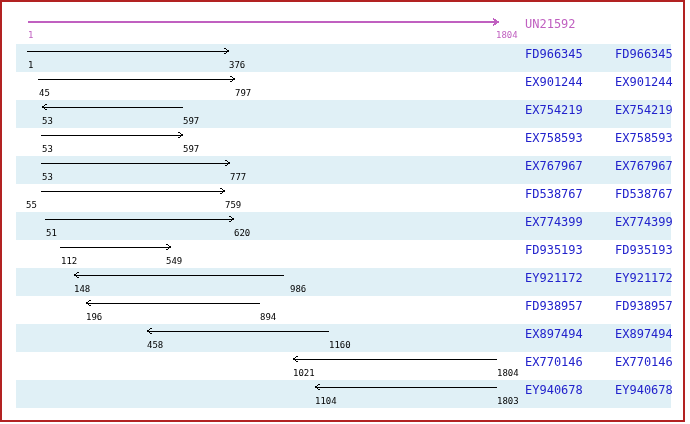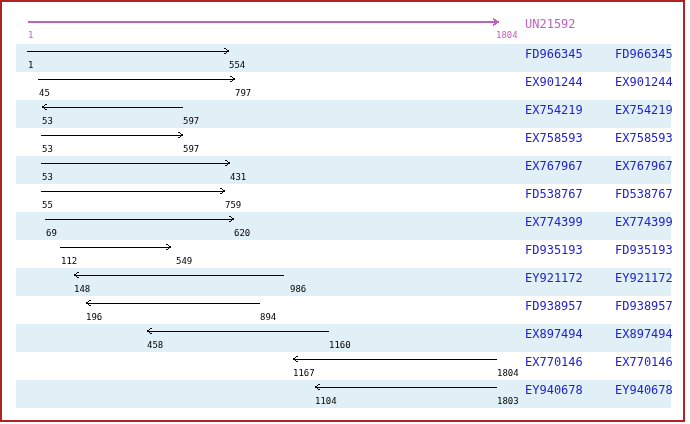--- a/index.html
+++ b/index.html
@@ -63,21 +63,21 @@
         <div class="band"></div>
         <span class="arrow" style="left:25px">
           <svg width="203" height="10">
             <g fill="none" stroke="#000000" stroke-width="1" shape-rendering="crispEdges">
               <line x1="0" y1="5" x2="202" y2="5"></line>
               <path d="M 197,2 L 202,5 L 197,8"></path>
             </g>
           </svg>
         </span>
         <span class="num" style="left:26px">1</span>
-        <span class="num" style="left:227px">554</span>
+        <span class="num" style="left:227px">376</span>
         <a class="acc" style="left:523px">FD966345</a>
         <a class="acc" style="left:613px">FD966345</a>
       </div>
       <div class="row" style="top: 28px;">
         <span class="arrow" style="left:36px">
           <svg width="198" height="10">
             <g fill="none" stroke="#000000" stroke-width="1" shape-rendering="crispEdges">
               <line x1="0" y1="5" x2="197" y2="5"></line>
               <path d="M 192,2 L 197,5 L 192,8"></path>
             </g>
@@ -121,64 +121,64 @@
         <div class="band"></div>
         <span class="arrow" style="left:39px">
           <svg width="190" height="10">
             <g fill="none" stroke="#000000" stroke-width="1" shape-rendering="crispEdges">
               <line x1="0" y1="5" x2="189" y2="5"></line>
               <path d="M 184,2 L 189,5 L 184,8"></path>
             </g>
           </svg>
         </span>
         <span class="num" style="left:40px">53</span>
-        <span class="num" style="left:228px">431</span>
+        <span class="num" style="left:228px">777</span>
         <a class="acc" style="left:523px">EX767967</a>
         <a class="acc" style="left:613px">EX767967</a>
       </div>
       <div class="row" style="top: 140px;">
         <span class="arrow" style="left:39px">
           <svg width="185" height="10">
             <g fill="none" stroke="#000000" stroke-width="1" shape-rendering="crispEdges">
               <line x1="0" y1="5" x2="184" y2="5"></line>
               <path d="M 179,2 L 184,5 L 179,8"></path>
             </g>
           </svg>
         </span>
-        <span class="num" style="left:40px">55</span>
+        <span class="num" style="left:24px">55</span>
         <span class="num" style="left:223px">759</span>
         <a class="acc" style="left:523px">FD538767</a>
         <a class="acc" style="left:613px">FD538767</a>
       </div>
       <div class="row striped" style="top: 168px;">
         <div class="band"></div>
         <span class="arrow" style="left:43px">
           <svg width="190" height="10">
             <g fill="none" stroke="#000000" stroke-width="1" shape-rendering="crispEdges">
               <line x1="0" y1="5" x2="189" y2="5"></line>
               <path d="M 184,2 L 189,5 L 184,8"></path>
             </g>
           </svg>
         </span>
-        <span class="num" style="left:44px">69</span>
+        <span class="num" style="left:44px">51</span>
         <span class="num" style="left:232px">620</span>
         <a class="acc" style="left:523px">EX774399</a>
         <a class="acc" style="left:613px">EX774399</a>
       </div>
       <div class="row" style="top: 196px;">
         <span class="arrow" style="left:58px">
           <svg width="112" height="10">
             <g fill="none" stroke="#000000" stroke-width="1" shape-rendering="crispEdges">
               <line x1="0" y1="5" x2="111" y2="5"></line>
               <path d="M 106,2 L 111,5 L 106,8"></path>
             </g>
           </svg>
         </span>
         <span class="num" style="left:59px">112</span>
-        <span class="num" style="left:174px">549</span>
+        <span class="num" style="left:164px">549</span>
         <a class="acc" style="left:523px">FD935193</a>
         <a class="acc" style="left:613px">FD935193</a>
       </div>
       <div class="row striped" style="top: 224px;">
         <div class="band"></div>
         <span class="arrow" style="left:71px">
           <svg width="212" height="10">
             <g fill="none" stroke="#000000" stroke-width="1" shape-rendering="crispEdges">
               <line x1="211" y1="5" x2="1" y2="5"></line>
               <path d="M 6,2 L 1,5 L 6,8"></path>
@@ -221,21 +221,21 @@
       </div>
       <div class="row" style="top: 308px;">
         <span class="arrow" style="left:290px">
           <svg width="206" height="10">
             <g fill="none" stroke="#000000" stroke-width="1" shape-rendering="crispEdges">
               <line x1="205" y1="5" x2="1" y2="5"></line>
               <path d="M 6,2 L 1,5 L 6,8"></path>
             </g>
           </svg>
         </span>
-        <span class="num" style="left:291px">1167</span>
+        <span class="num" style="left:291px">1021</span>
         <span class="num" style="left:495px">1804</span>
         <a class="acc" style="left:523px">EX770146</a>
         <a class="acc" style="left:613px">EX770146</a>
       </div>
       <div class="row striped" style="top: 336px;">
         <div class="band"></div>
         <span class="arrow" style="left:312px">
           <svg width="184" height="10">
             <g fill="none" stroke="#000000" stroke-width="1" shape-rendering="crispEdges">
               <line x1="183" y1="5" x2="1" y2="5"></line>

